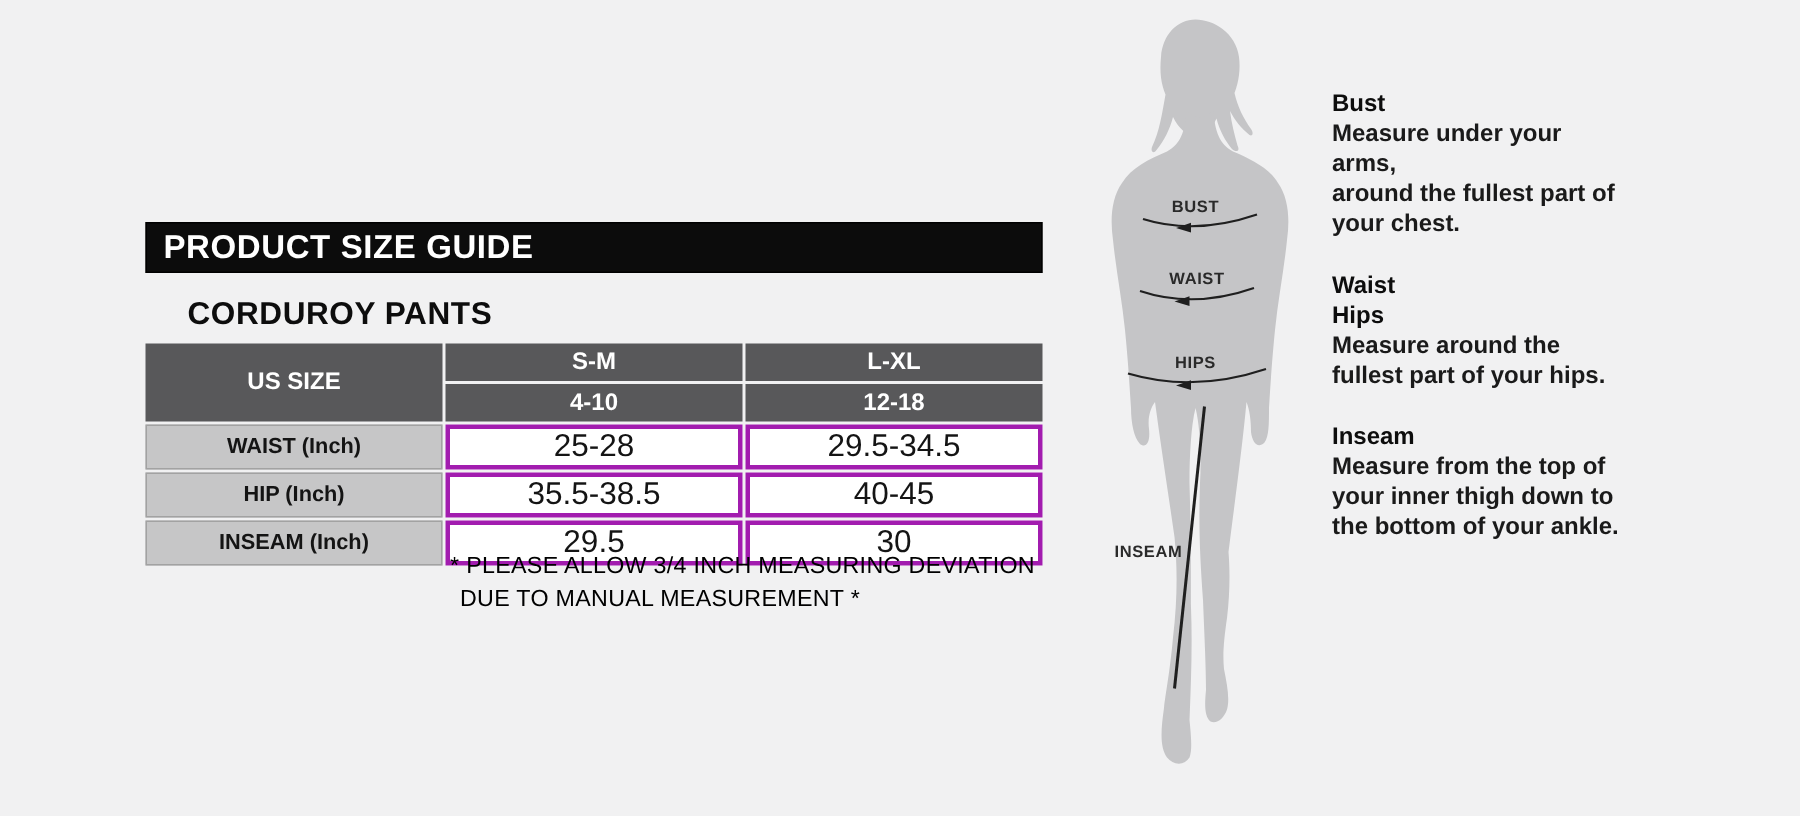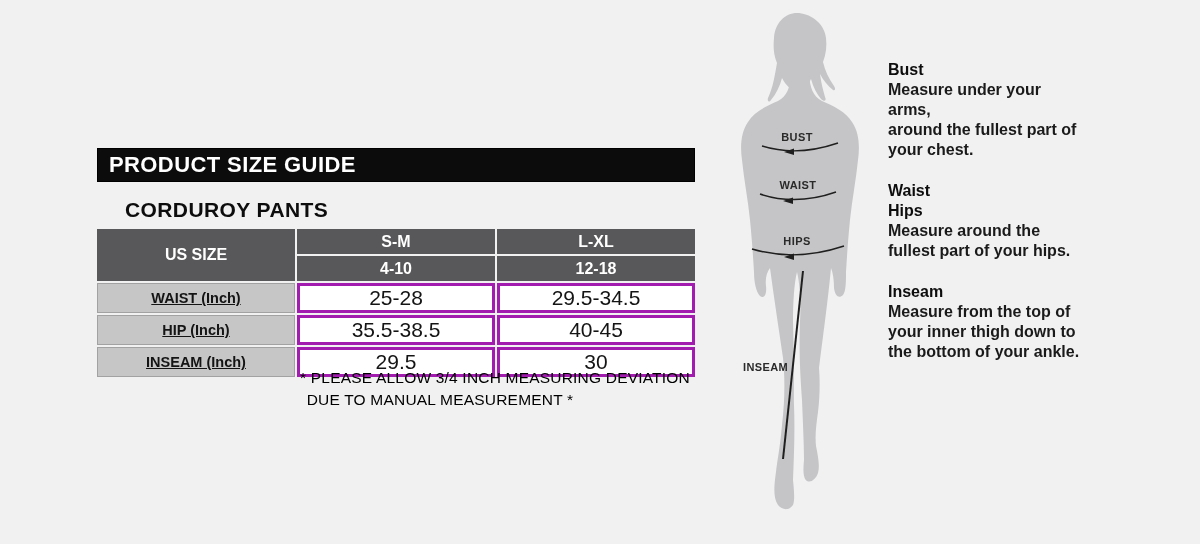--- a/index.html
+++ b/index.html
@@ -38,21 +38,20 @@
   table.size td{
     background:var(--value-cell-bg,#fff);
     border:3px solid #a21caf;
     text-align:center;font-size:21px;height:24px;padding:0 4px;
     color:#141414;
   }
   table.size td.rl{
     background:var(--label-cell-bg,#c6c6c7);
     font-weight:bold;font-size:14.5px;
     border:1px solid #a2a2a2;
-    text-decoration:underline;
   }
   .footnote{
     position:absolute;left:245px;top:367px;width:500px;
     text-align:center;font-size:15.5px;line-height:1.42;color:#000000;
     letter-spacing:.2px;
   }
   .footnote .fn2{transform:translateX(-55px);}
   
   .figure{position:absolute;left:690px;top:0;}
   .sil{fill:var(--silhouette,#c5c5c7);}

